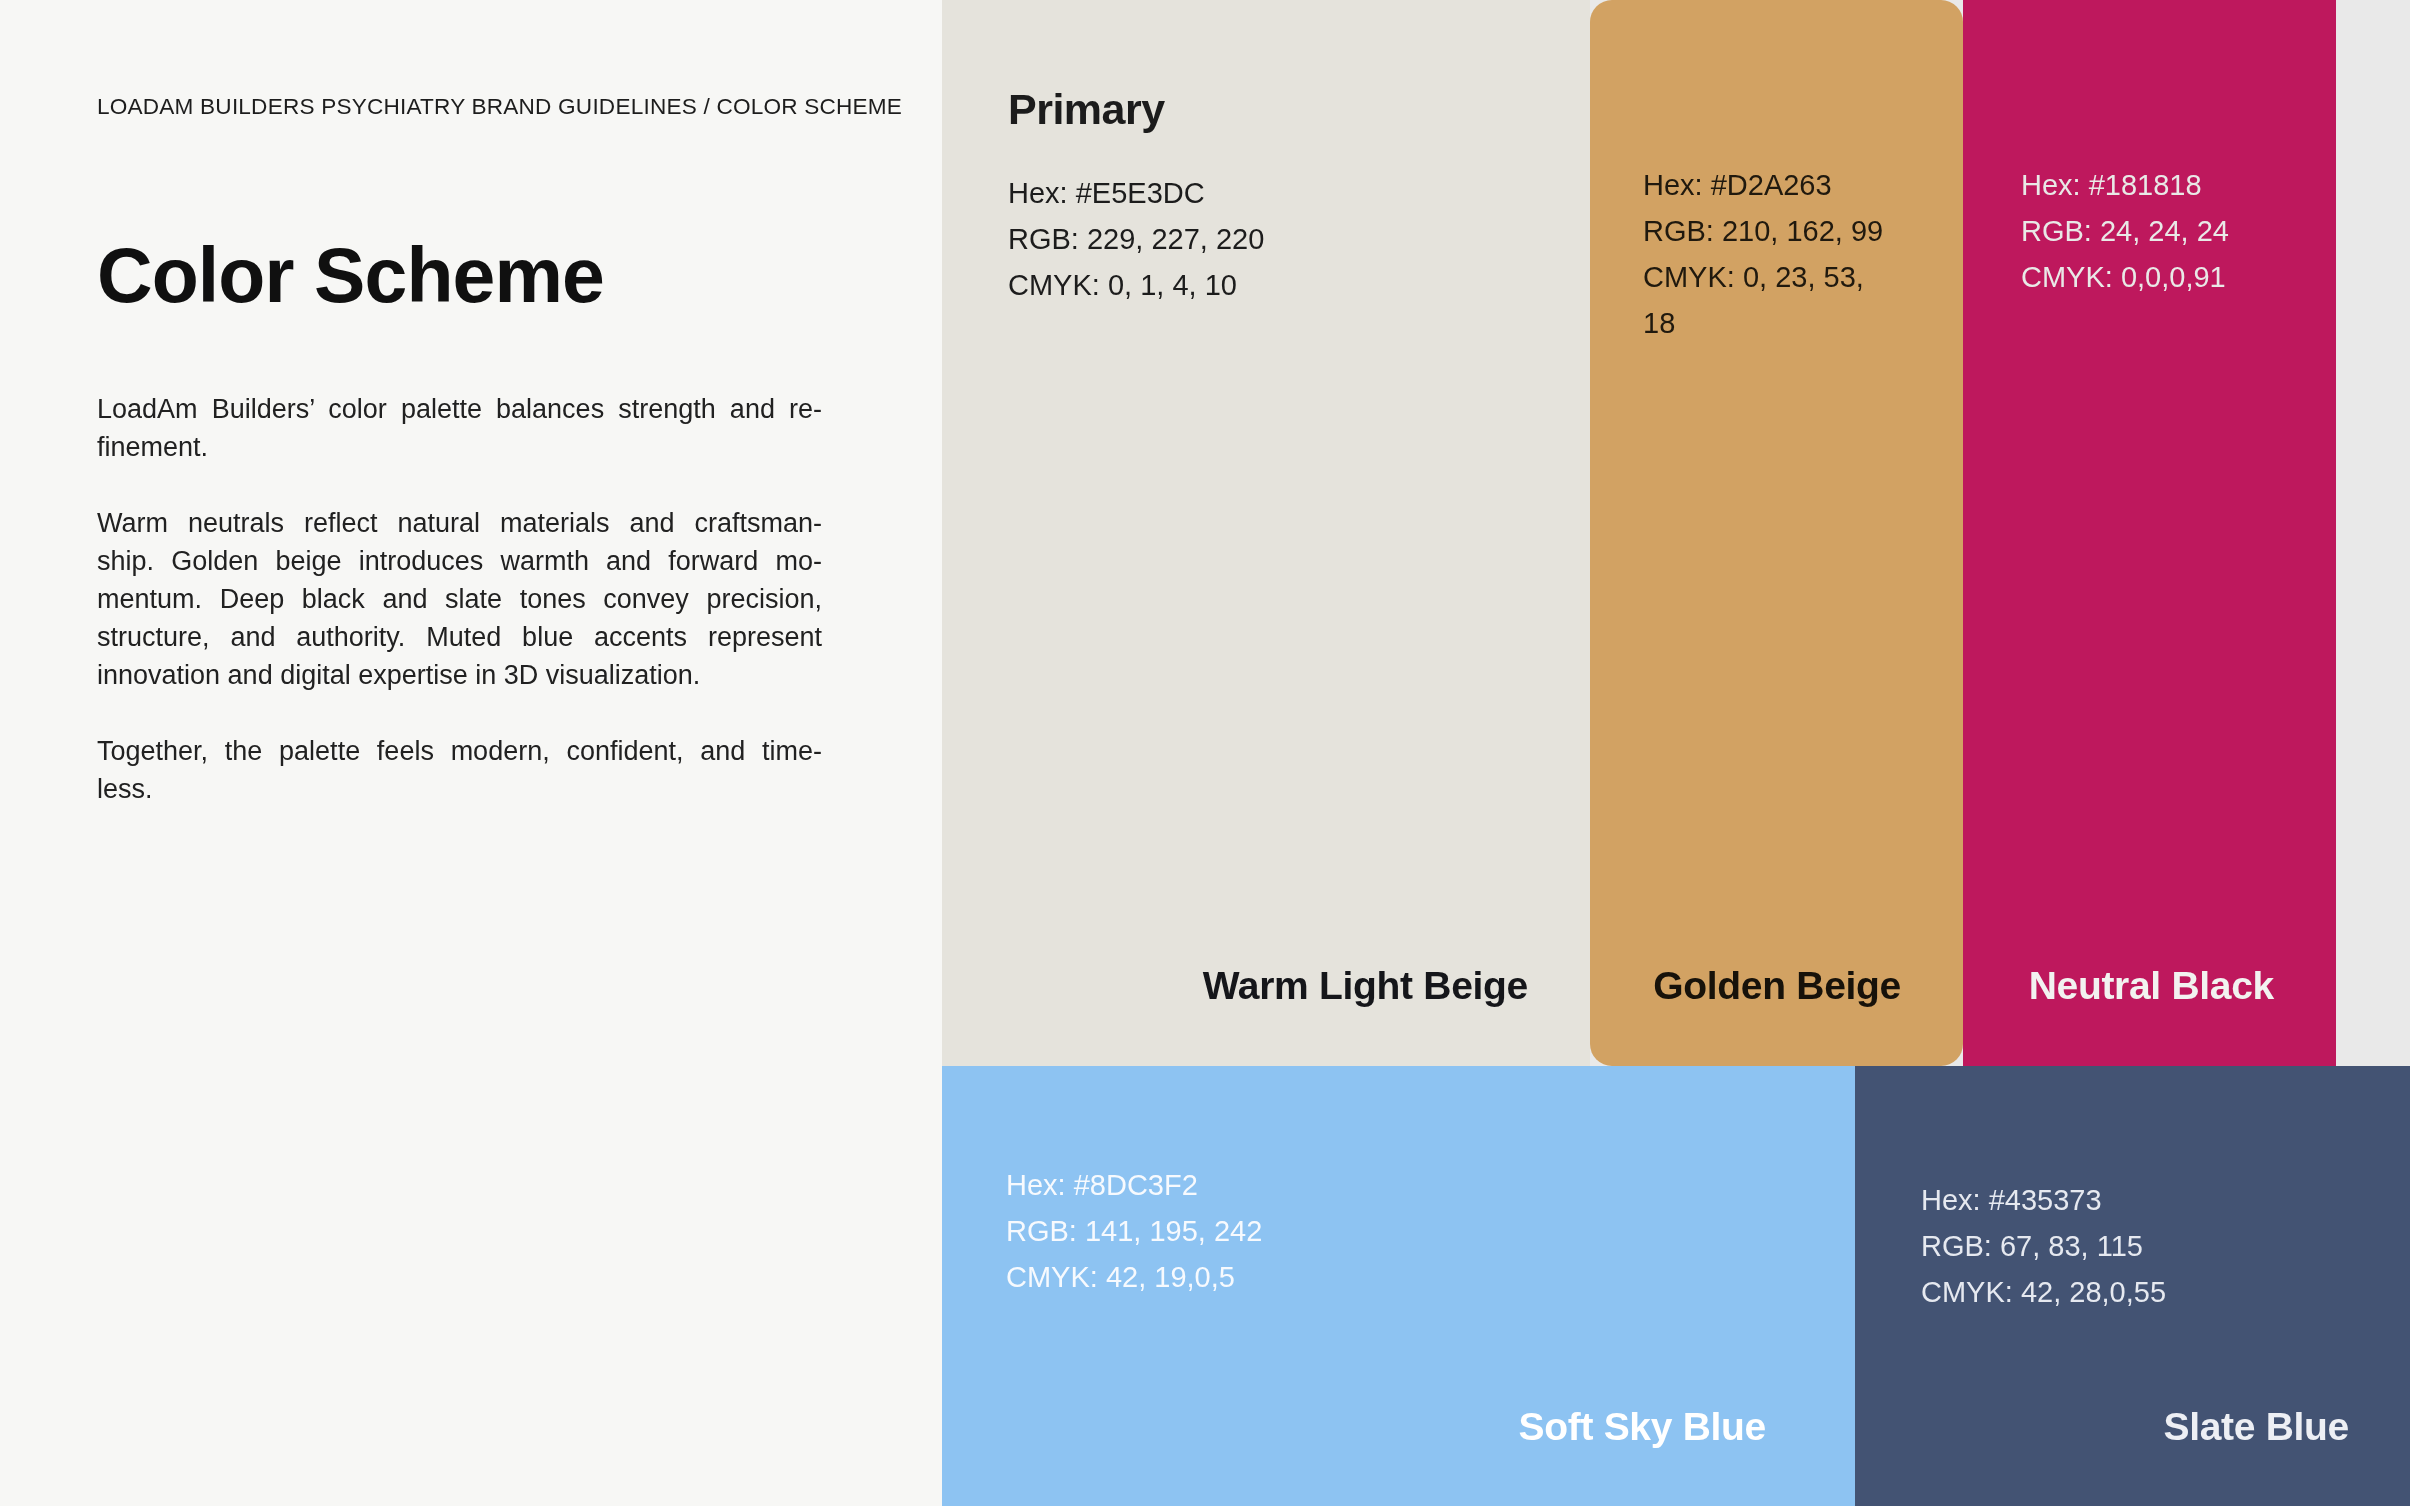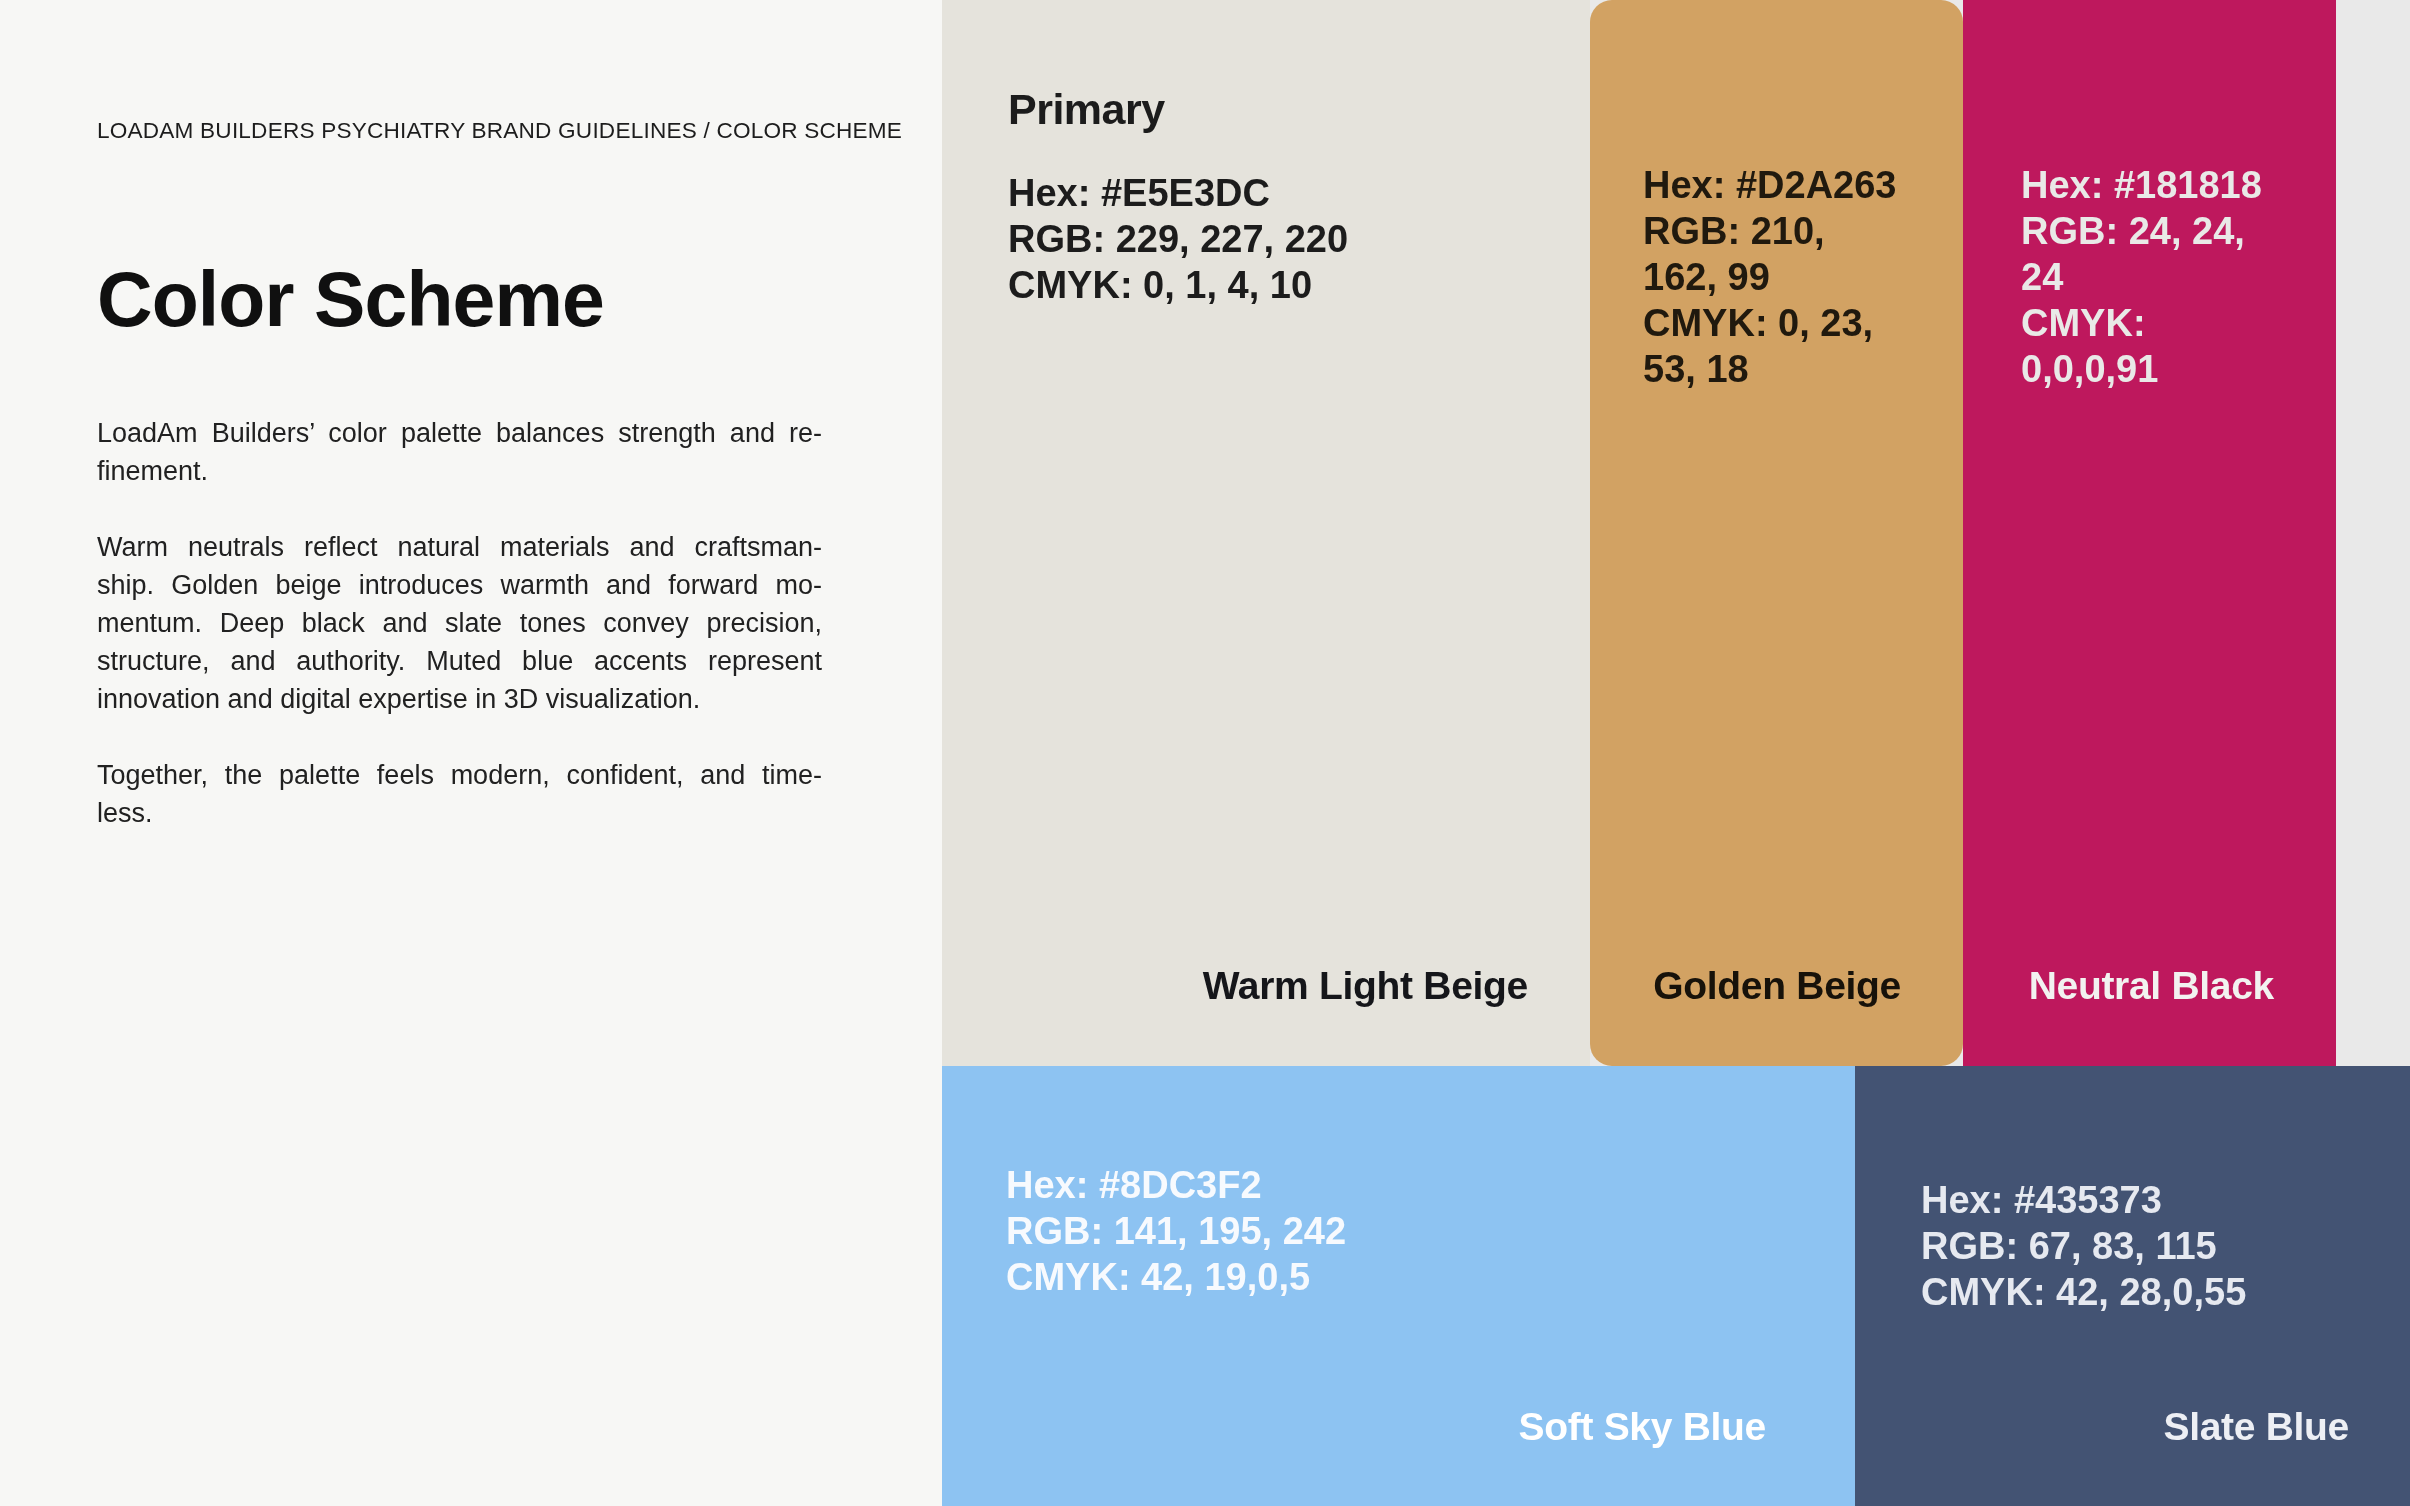--- a/index.html
+++ b/index.html
@@ -20,21 +20,20 @@
     height: 100%;
     padding: 94px 120px 0 97px;
     flex: 0 0 auto;
   }
   .eyebrow {
     font-size: 22.6px;
     font-weight: 400;
     letter-spacing: 0.2px;
     color: #1d1d1d;
     white-space: nowrap;
-    margin-top: 24px;
   }
   .doc-title {
     margin-top: 111px;
     font-size: 77px;
     font-weight: 700;
     letter-spacing: -0.9px;
     color: #101010;
   }
   .intro {
     margin-top: 70px;
@@ -65,21 +64,21 @@
   .swatch-golden { width: 373px; padding: 162px 62px 0 53px; }
   .swatch-black  { width: 373px; padding: 162px 62px 0 58px; }
   .swatch-sky    { width: 913px; padding: 96px 89px 0 64px; }
   .swatch-slate  { width: 556px; padding: 111px 62px 0 66px; }
 
   .primary-heading {
     font-size: 43px;
     font-weight: 700;
     letter-spacing: -0.5px;
   }
-  .specs { font-size: 38px; line-height: 46px; font-weight: 700; }
+  .specs { font-size: 29px; line-height: 46px; font-weight: 400; }
   .swatch-beige .specs { margin-top: 36px; }
 
   .swatch-name {
     position: absolute;
     bottom: 58px;
     left: 0;
     right: 62px;
     text-align: right;
     font-size: 39px;
     font-weight: 700;

